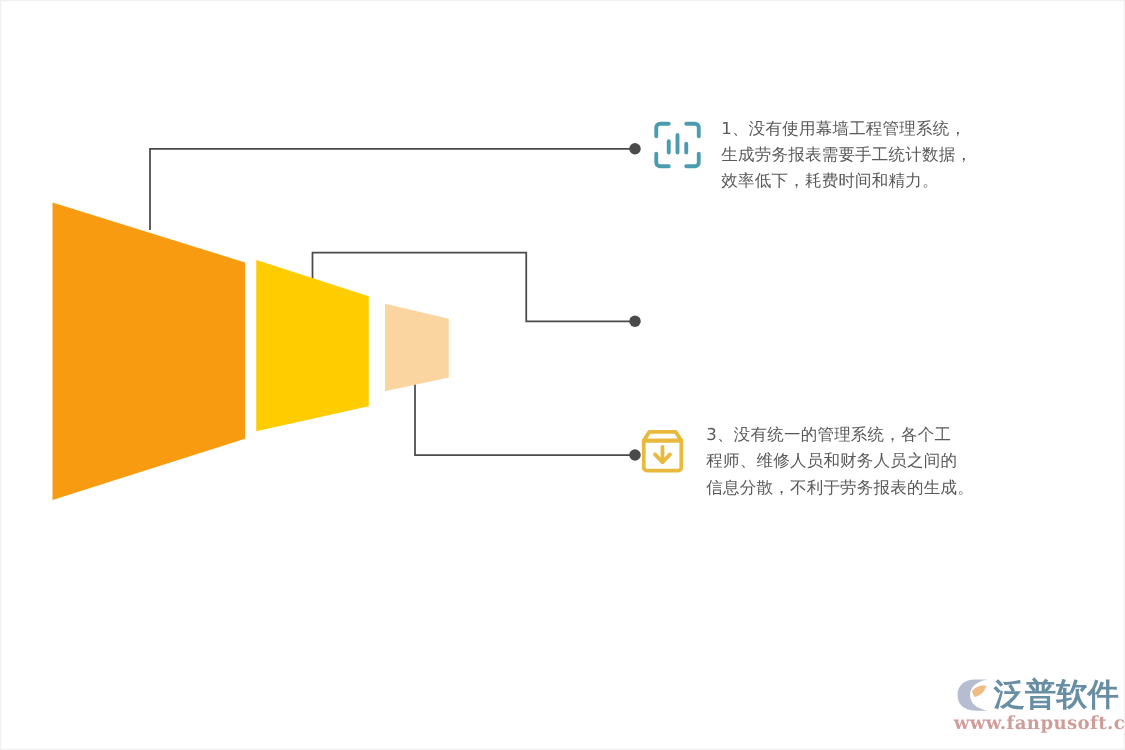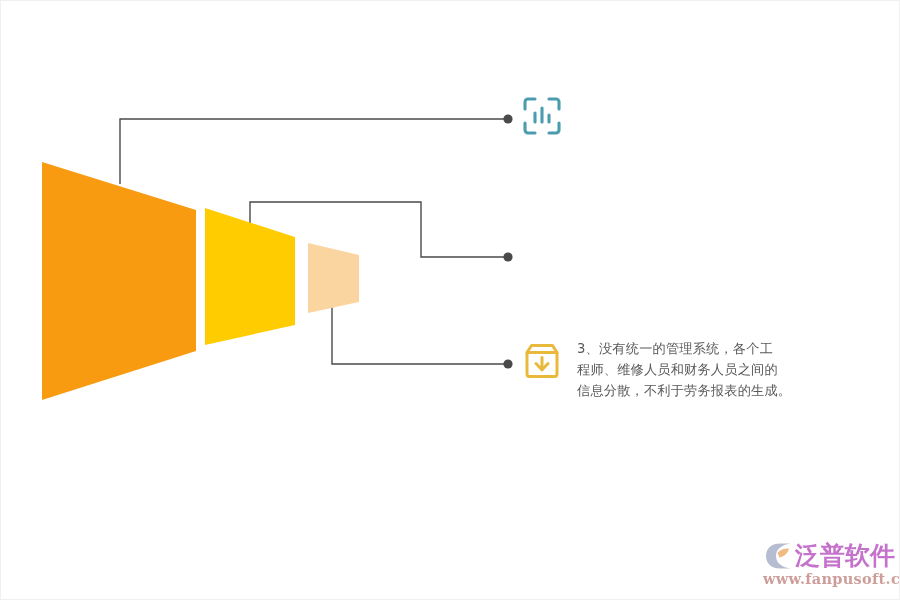--- a/index.html
+++ b/index.html
@@ -52,21 +52,21 @@
     font-size: 13.2px;
     line-height: 21px;
     color: #595959;
     letter-spacing: 0.2px;
     width: 265px;
     white-space: pre-line;
     font-family: "DejaVu Sans", "Liberation Sans", sans-serif;
   }
   #row1 { left: 518px; top: 92px; }
   #row2 { left: 518px; top: 230px; }
-  #row3 { left: 518px; top: 337px; }
+  #row3 { left: 506px; top: 337px; }
 
   
   #logo {
     position: absolute;
     left: 762px;
     top: 540px;
     width: 132px;
     height: 48px;
     opacity: 0.62;
   }
@@ -77,21 +77,21 @@
   }
   #logo .logo-mark {
     width: 30px;
     height: 28px;
     flex: 0 0 30px;
     margin-right: 2px;
   }
   #logo .logo-name {
     font-size: 25px;
     font-weight: bold;
-    color: #a21caf;
+    color: #0c4a6e;
     line-height: 28px;
     letter-spacing: 0px;
     font-family: "DejaVu Sans", "Liberation Sans", sans-serif;
   }
   #logo .logo-url {
     font-size: 14.5px;
     font-weight: bold;
     color: #b0645c;
     letter-spacing: 0.3px;
     margin-top: -1px;
@@ -135,20 +135,23 @@
           <path d="M6,16 L6,9 A3,3 0 0 1 9,6 L16,6"></path>
           <path d="M30,6 L37,6 A3,3 0 0 1 40,9 L40,16"></path>
           <path d="M40,30 L40,37 A3,3 0 0 1 37,40 L30,40"></path>
           <path d="M16,40 L9,40 A3,3 0 0 1 6,37 L6,30"></path>
           <line x1="16" y1="20" x2="16" y2="29"></line>
           <line x1="23" y1="15" x2="23" y2="29"></line>
           <line x1="30" y1="22" x2="30" y2="29"></line>
         </g>
       </svg>
     </div>
+    <div class="row-text">1、没有使用幕墙工程管理系统，
+生成劳务报表需要手工统计数据，
+效率低下，耗费时间和精力。</div>
   </div>
 
 
   <div class="row" id="row3">
     <div class="row-icon">
       <svg viewBox="0 0 46 46" xmlns="http://www.w3.org/2000/svg">
         <g fill="none" stroke="#E8B93B" stroke-width="3" stroke-linecap="round" stroke-linejoin="round">
           <path d="M8,14.5 L12.5,7.5 L33.5,7.5 L38,14.5"></path>
           <path d="M8,14.5 L8,36 A2.5,2.5 0 0 0 10.5,38.5 L35.5,38.5 A2.5,2.5 0 0 0 38,36 L38,14.5 Z"></path>
           <line x1="8.5" y1="14.5" x2="37.5" y2="14.5"></line>

